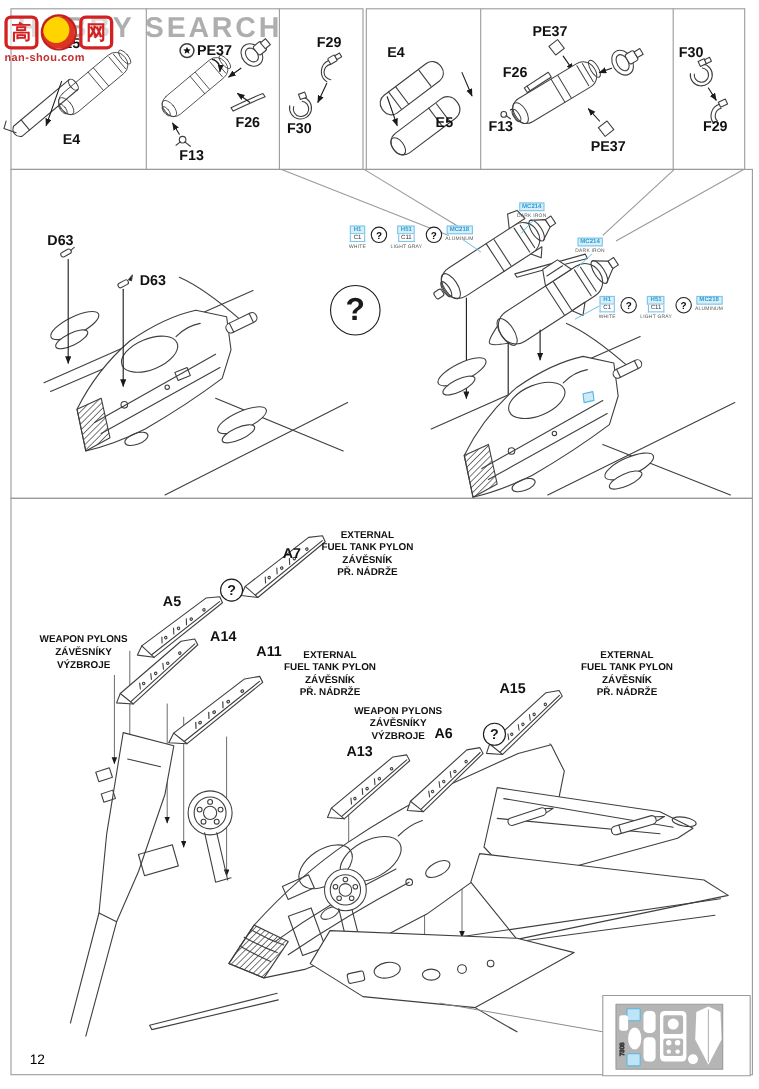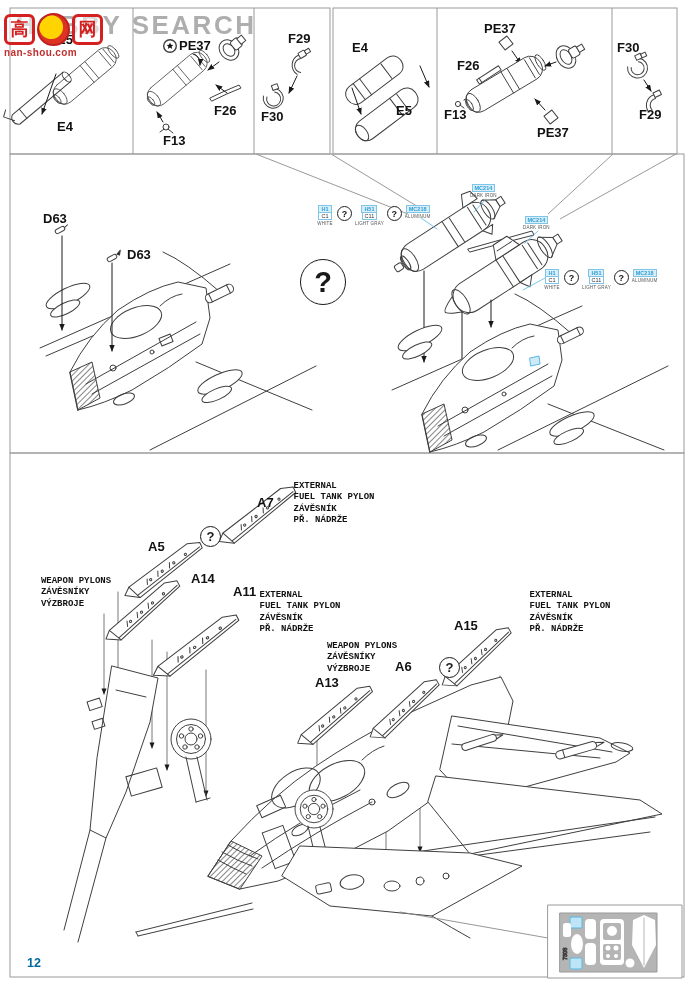--- a/index.html
+++ b/index.html
@@ -1,22 +1,22 @@
 <!DOCTYPE html>
 <html><head>
 <meta charset="utf-8">
 <style>
   html,body{margin:0;padding:0;background:#fff;}
   .page{position:relative;width:690px;height:990px;background:#fff;overflow:hidden;
         font-family:"Liberation Sans",sans-serif;}
   svg.art{position:absolute;left:0;top:0;z-index:1;}
   .lbl{position:absolute;font-weight:bold;font-size:13px;color:#111;white-space:nowrap;z-index:2;}
-  .pagenum{position:absolute;left:27px;top:956px;font-weight:bold;font-size:12.5px;color:#0369a1;z-index:2;}
-  .hdr{position:absolute;transform:translateX(-50%);white-space:pre-line;text-align:left;
-       font-size:9px;font-weight:bold;line-height:1.25;color:#111;z-index:2;font-family:Liberation Mono, monospace;}
+  .pagenum{position:absolute;left:27px;top:956px;font-weight:normal;font-size:12.5px;color:#000000;z-index:2;}
+  .hdr{position:absolute;transform:translateX(-50%);white-space:pre-line;text-align:center;
+       font-size:9px;font-weight:bold;line-height:1.25;color:#111;z-index:2;}
   .qc{position:absolute;border:1.6px solid #1a1a1a;border-radius:50%;background:#fff;
       display:flex;align-items:center;justify-content:center;font-weight:bold;color:#1a1a1a;z-index:2;}
   .qc.big{left:300px;top:259px;width:44px;height:44px;font-size:29px;}
   .qc.s1{left:200px;top:526px;width:19px;height:19px;font-size:13px;}
   .qc.s2{left:439px;top:657px;width:19px;height:19px;font-size:13px;}
   
   .pc{position:absolute;display:flex;align-items:flex-start;gap:3px;z-index:3;}
   .pcb{display:flex;flex-direction:column;align-items:center;min-width:18px;}
   .pct{font-size:5.5px;font-weight:bold;color:#2e9fd4;background:#d8eef8;border:1px solid #7ec5e8;
        padding:0 2px;line-height:6px;white-space:nowrap;}

